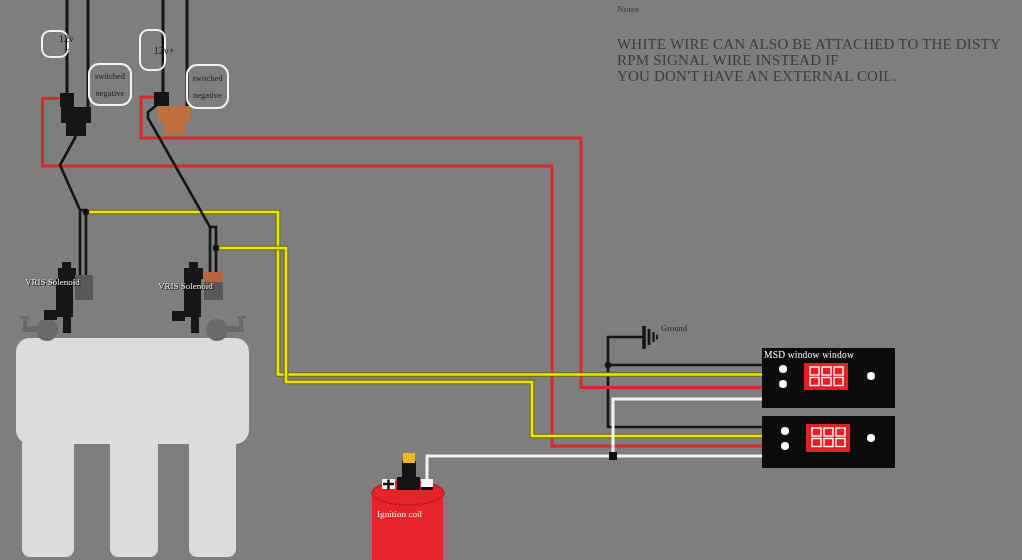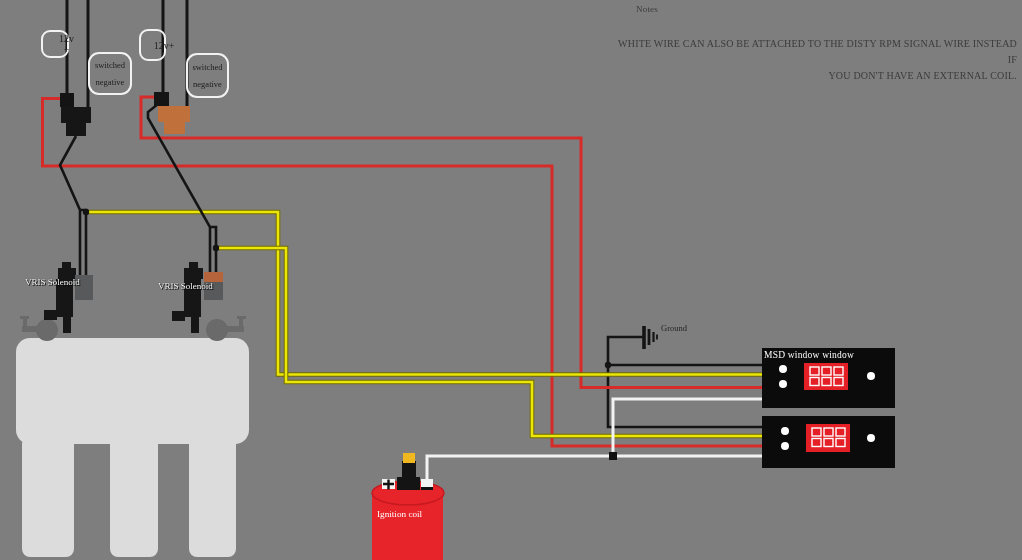--- a/index.html
+++ b/index.html
@@ -3,34 +3,34 @@
 <meta charset="utf-8">
 <style>
   html,body{margin:0;padding:0;background:#5a5a5a;}
   .stage{
     position:relative;width:1022px;height:560px;overflow:hidden;
     background:#7e7e7e;
     font-family:"Liberation Serif","DejaVu Serif",serif;
   }
   .stage svg{position:absolute;left:0;top:0;}
   .txt{position:absolute;color:#3c3c3c;}
-  .notes-title{left:617px;top:4px;font-size:9px;letter-spacing:.2px;margin-left:19px;}
-  .notes-para{width:400px;font-size:10px;line-height:16px;letter-spacing:.2px;white-space:pre-line;text-align:right;}
+  .notes-title{left:617px;top:4px;font-size:9px;letter-spacing:.2px;}
+  .notes-para{width:400px;font-size:15px;line-height:16px;letter-spacing:.2px;white-space:pre-line;}
   #p1{left:617px;top:36px;}
   #p2{left:617px;top:84px;}
   #p3{left:617px;top:148px;}
   .lbl-box{
     position:absolute;border:2px solid #f2f2f2;border-radius:9px;
     color:#1d1d1d;display:flex;align-items:center;justify-content:center;
     text-align:center;background:transparent;box-sizing:border-box;
   }
   .lbl-12v{font-size:10px;padding-left:23px;}
   #v12-1{left:41px;top:30px;width:28px;height:28px;}
-  #v12-2{left:139px;top:29px;width:27px;height:32px;}
-  .lbl-sw{font-size:8.5px;line-height:17px;white-space:pre-line;border-radius:11px;}
+  #v12-2{left:139px;top:29px;width:27px;height:42px;}
+  .lbl-sw{font-size:8.5px;line-height:17px;white-space:pre-line;border-radius:11px;margin-top:11px;}
   #sw1{left:88px;top:52px;width:44px;height:43px;}
   #sw2{left:186px;top:53px;width:43px;height:45px;}
   .vris-label{
     position:absolute;width:92px;text-align:left;font-size:9px;color:#fff;
     text-shadow:1px 1px 0 rgba(0,0,0,.9),0 0 1px #000;
   }
   #vris1{left:25px;top:277px;}
   #vris2{left:158px;top:281px;}
   .ground-label{position:absolute;left:661px;top:323px;font-size:8.5px;color:#252525;}
   .msd-label{position:absolute;left:764px;top:350px;font-size:9.5px;color:#fff;letter-spacing:.2px;}

